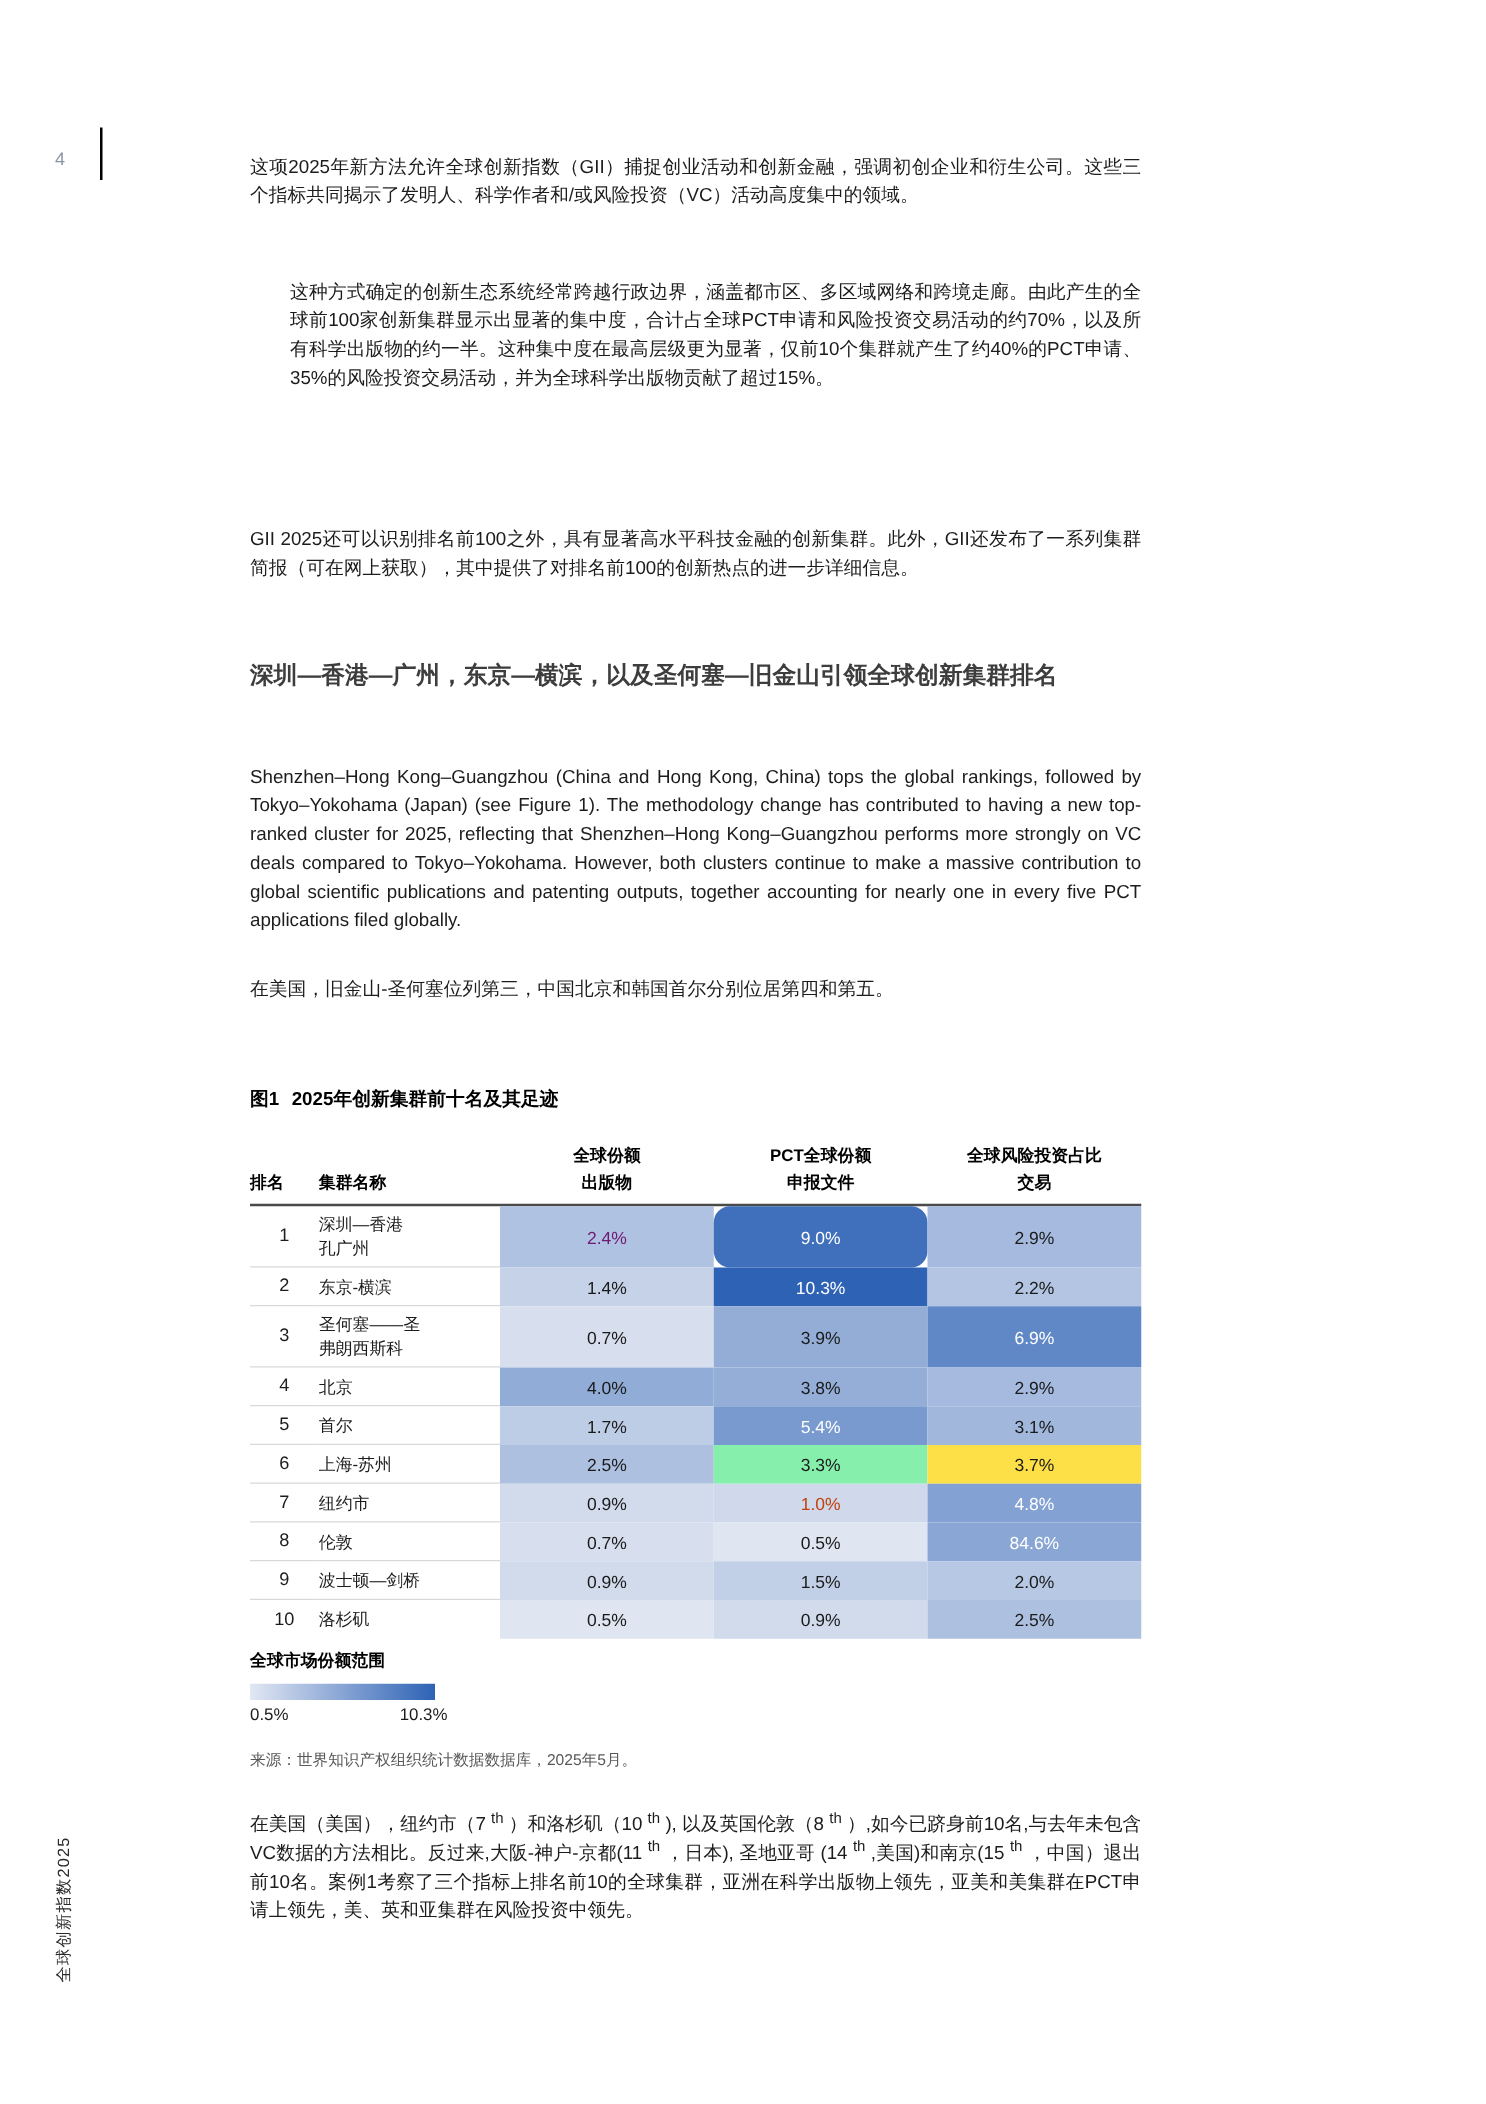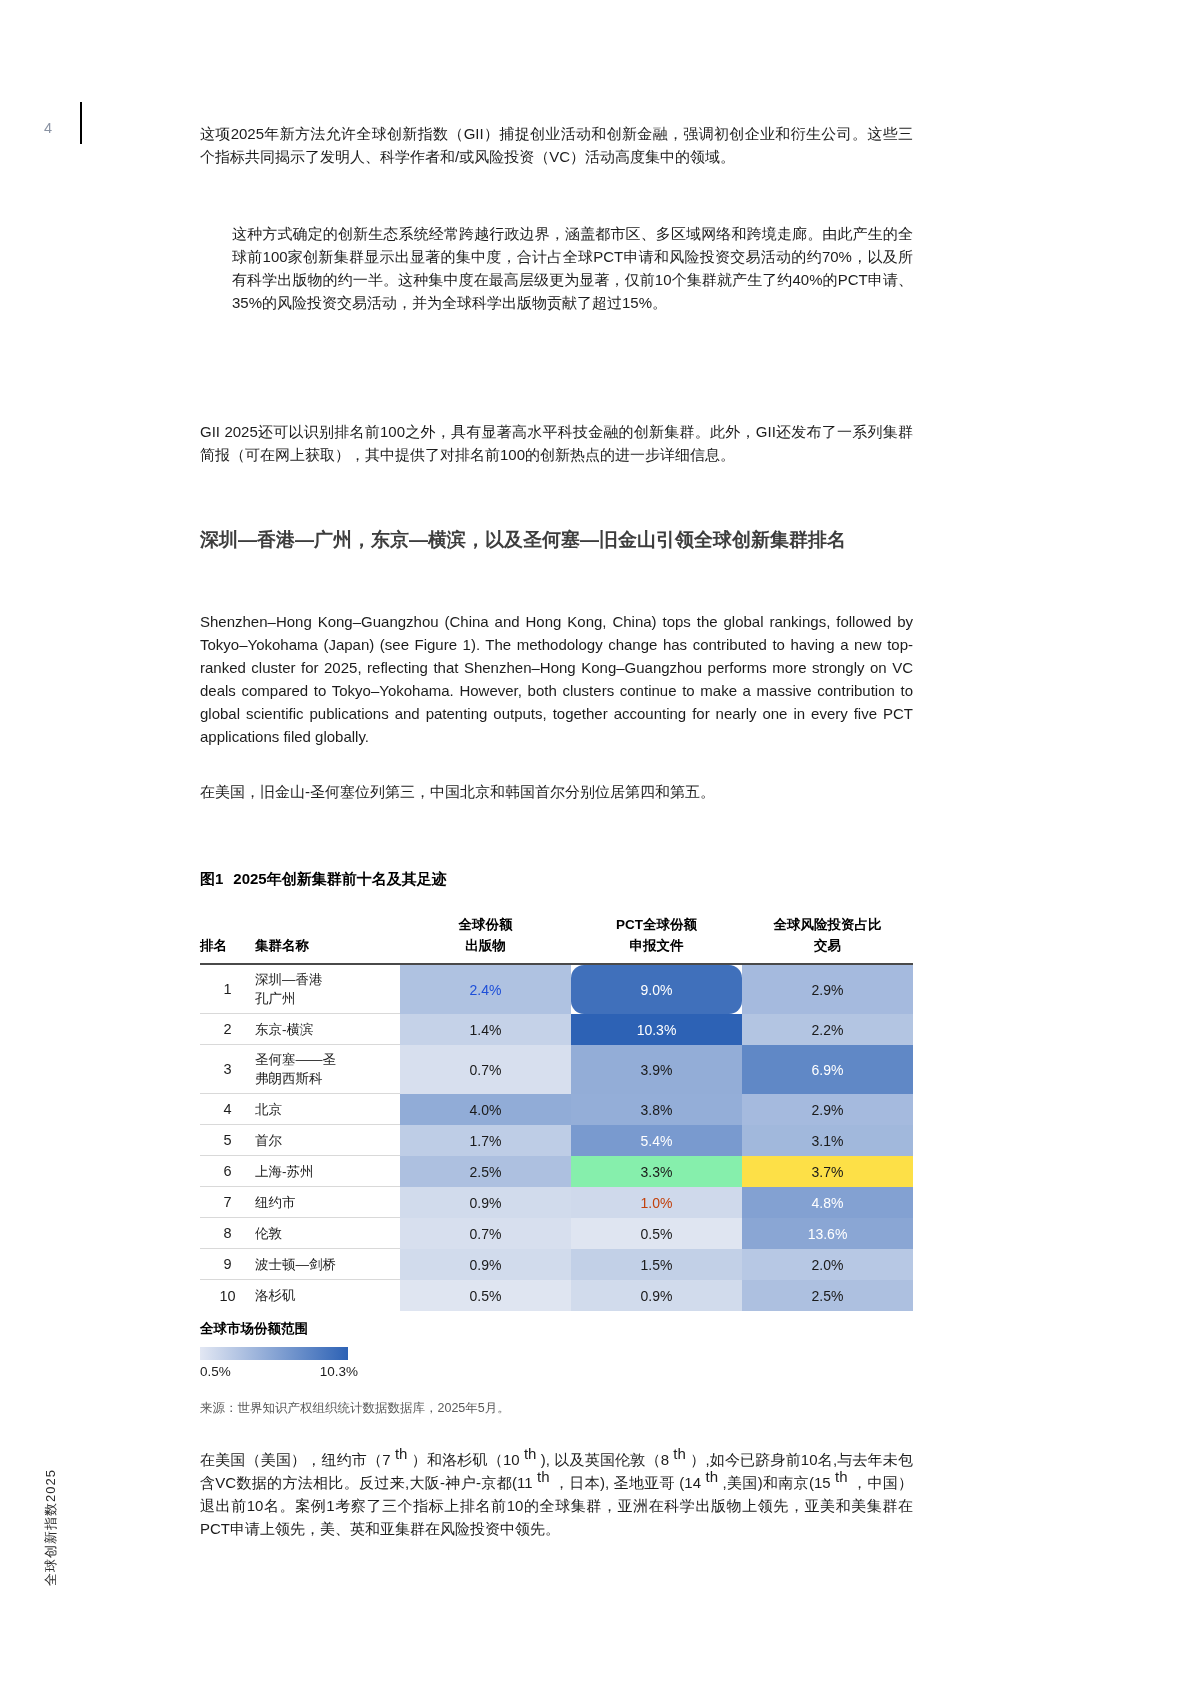--- a/index.html
+++ b/index.html
@@ -34,21 +34,21 @@
         padding:5px 4px 5px 0;box-sizing:border-box;}
   .c-val{width:171px;display:flex;align-items:center;justify-content:center;font-size:14px;}
   .legend{position:absolute;left:0;top:1320px;}
   .legend-title{font-size:13.5px;font-weight:bold;color:#000;}
   .legend-bar{margin-top:9px;width:148px;height:13px;
         background:linear-gradient(to right,#e2e7f3,#2d62b5);}
   .legend-labels{width:158px;display:flex;justify-content:space-between;
         font-size:13.5px;margin-top:4px;color:#1c1c1c;}
   .source{position:absolute;left:0;right:0;top:1400px;margin:0;font-size:12.5px;color:#595959;}
   .pos-footer{top:1448px;}
-  sup{font-size:15px;line-height:0;}
+  sup{font-size:12px;line-height:0;}
 </style>
 </head>
 <body>
 
 <div class="page">
   <div class="pagenum">4</div>
   <div class="headrule"></div>
   <div class="side-label">全球创新指数2025</div>
 
   <div class="content">
@@ -81,21 +81,21 @@
           <div>全球风险投资占比</div>
           <div>交易</div>
         </div>
       </div>
       <div class="tbody">
           <div class="trow">
             <div class="c-rank">1</div>
             <div class="c-name">
               <div>深圳—香港<br>孔广州</div>
             </div>
-            <div class="c-val" style="background: rgb(175, 194, 225); color: #1d4ed8; text-align: right;">2.4%</div>
+            <div class="c-val" style="background: rgb(175, 194, 225); color: #701a75; text-align: right;">2.4%</div>
             <div class="c-val" style="background: rgb(64, 112, 187); color: rgb(255, 255, 255); border-radius: 13px;">9.0%</div>
             <div class="c-val" style="background: rgb(165, 186, 222); color: rgb(26, 26, 26);">2.9%</div>
           </div>
           <div class="trow">
             <div class="c-rank">2</div>
             <div class="c-name">
               <div>东京-横滨</div>
             </div>
             <div class="c-val" style="background: rgb(197, 210, 232); color: rgb(26, 26, 26);">1.4%</div>
             <div class="c-val" style="background: rgb(45, 98, 181); color: rgb(255, 255, 255);">10.3%</div>
@@ -146,21 +146,21 @@
             <div class="c-val" style="background: rgb(207, 217, 235); color: #c2410c;">1.0%</div>
             <div class="c-val" style="background: rgb(131, 161, 210); color: rgb(255, 255, 255);">4.8%</div>
           </div>
           <div class="trow">
             <div class="c-rank">8</div>
             <div class="c-name">
               <div>伦敦</div>
             </div>
             <div class="c-val" style="background: rgb(215, 223, 238); color: rgb(26, 26, 26);">0.7%</div>
             <div class="c-val" style="background: rgb(223, 229, 241); color: rgb(26, 26, 26);">0.5%</div>
-            <div class="c-val" style="background: rgb(138, 166, 212); color: rgb(255, 255, 255);">13.6%</div>
+            <div class="c-val" style="background: rgb(138, 166, 212); color: rgb(255, 255, 255);">84.6%</div>
           </div>
           <div class="trow">
             <div class="c-rank">9</div>
             <div class="c-name">
               <div>波士顿—剑桥</div>
             </div>
             <div class="c-val" style="background: rgb(209, 219, 236); color: rgb(26, 26, 26);">0.9%</div>
             <div class="c-val" style="background: rgb(194, 208, 231); color: rgb(26, 26, 26);">1.5%</div>
             <div class="c-val" style="background: rgb(183, 200, 228); color: rgb(26, 26, 26);">2.0%</div>
           </div>

